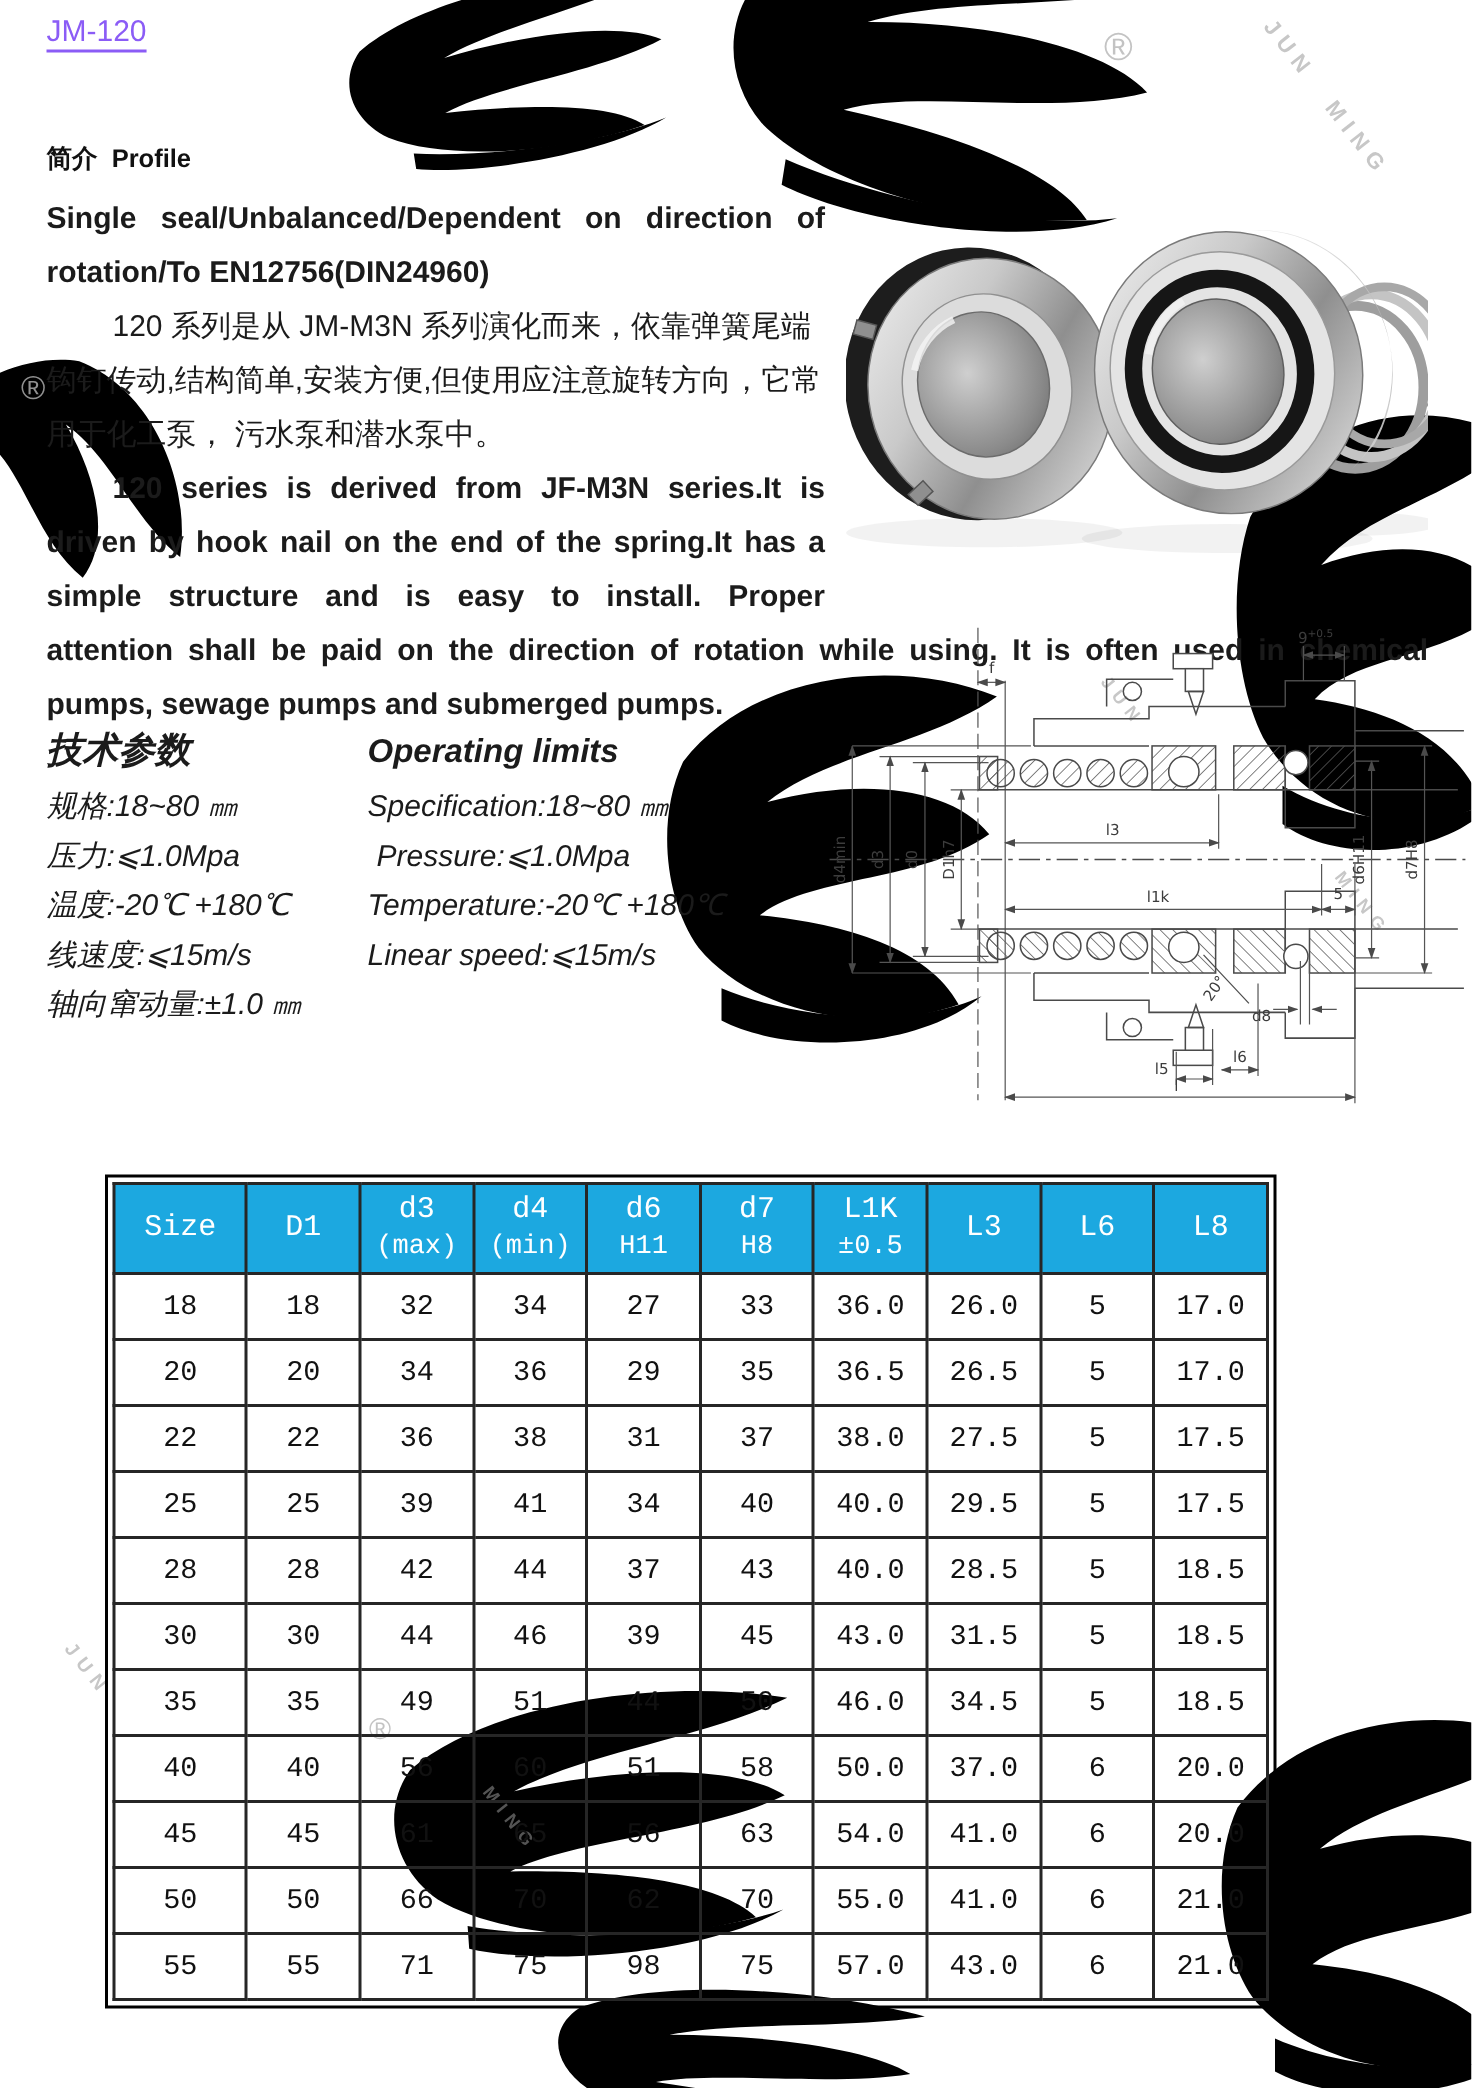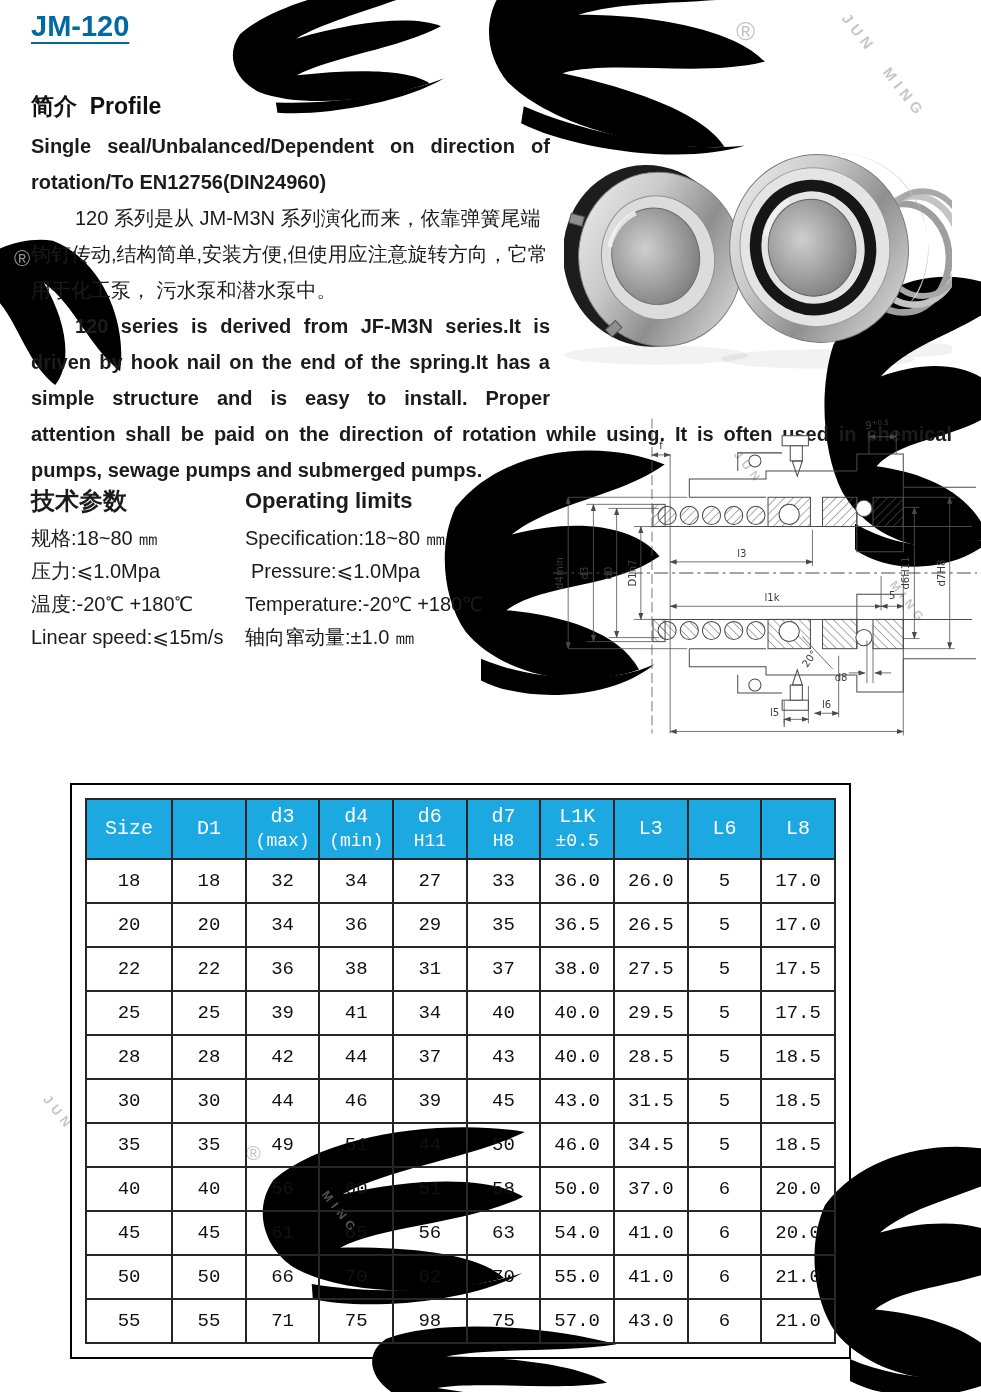--- a/index.html
+++ b/index.html
@@ -15,50 +15,50 @@
   .wm svg { display:block; }
   .wm-word {
     position:absolute; color:#9a9a9a; opacity:.55; font-weight:bold;
     letter-spacing:5px; font-size:15px; transform-origin:0 0; pointer-events:none;
   }
   .wm-reg { position:absolute; color:#b5b5b5; opacity:.8; font-size:26px; pointer-events:none; }
 
   
   .title {
     position:absolute; left:31px; top:10px;
-    font-size:29px; font-weight:bold; color:#0369a1;
+    font-size:20px; font-weight:normal; color:#8b5cf6;
     text-decoration:underline; text-decoration-thickness:2px; text-underline-offset:6px;
   }
 
   
   .profile { position:absolute; left:31px; top:88px; width:921px; font-size:20px; line-height:36px; }
-  .profile h2 { font-size:23px; margin:0 0 4px 0; color:#111; }
+  .profile h2 { font-size:17px; margin:0 0 4px 0; color:#111; }
   .photo { float:right; width:388px; height:246px; margin:6px 0 6px 14px; }
   .profile p { margin:0; }
   .p-justify { text-align:justify;font-weight:bold; }
   .p-indent { text-indent:2.2em; }
 
   
   .limits { position:absolute; left:31px; top:484px; width:505px; font-size:20px; line-height:33px; }
-  .limits-grid { display:grid; grid-template-columns:214px auto; column-gap:0; }
+  .limits-grid { display:grid; grid-template-columns:214px auto; column-gap:0;font-style:italic; }
   .limits .hd-zh { font-size:24px; font-weight:bold; margin-bottom:5px; }
   .limits .hd-en { font-size:22px; font-weight:bold; margin-bottom:5px; }
   .limits .cell { white-space:nowrap; }
 
   
   .drawing { position:absolute; left:548px; top:408px; width:434px; height:334px; }
   .drawing svg { display:block; width:100%; height:100%; }
   .dwg-line { stroke:#4a4a4a; stroke-width:1; fill:none; }
   .dwg-dim { stroke:#555; stroke-width:0.8; fill:none; }
   .dwg-txt { font-family:"DejaVu Sans", sans-serif; font-size:10px; fill:#3c3c3c; }
 
   
   .tbl-wrap {
     position:absolute; left:70px; top:783px; width:781px;
-    border:2px solid #000; padding:13px; background:transparent;
+    border:2px solid #000; padding:3px; background:transparent;
   }
   table.size-tbl {
     width:100%; border-collapse:collapse; table-layout:fixed;
     font-family:"Liberation Mono", monospace;
   }
   .size-tbl th, .size-tbl td { border:2px solid #262626; text-align:center; padding:0; }
   .size-tbl th {
     background:#1CA8E0; color:#fff; font-weight:normal;
     height:60px; font-size:20px; line-height:24px;
   }
@@ -200,20 +200,21 @@
   <div class="limits">
     <div class="limits-grid">
       <div class="hd-zh">技术参数</div>
       <div class="hd-en">Operating limits</div>
       <div class="cell">规格:18~80 ㎜</div>
       <div class="cell">Specification:18~80 ㎜</div>
       <div class="cell">压力:⩽1.0Mpa</div>
       <div class="cell" style="padding-left:6px">Pressure:⩽1.0Mpa</div>
       <div class="cell">温度:-20℃ +180℃</div>
       <div class="cell">Temperature:-20℃ +180℃</div>
+      <div class="cell">线速度:⩽15m/s</div>
       <div class="cell">Linear speed:⩽15m/s</div>
       <div class="cell">轴向窜动量:±1.0 ㎜</div>
     </div>
   </div>
 
   <div class="drawing">
     <svg viewBox="0 0 430 330">
       <defs>
         <marker id="ar" viewBox="0 0 10 10" refX="9" refY="5" markerWidth="9" markerHeight="9" orient="auto-start-reverse">
           <path d="M0,1.5 L10,5 L0,8.5 z" fill="#4a4a4a"></path>

